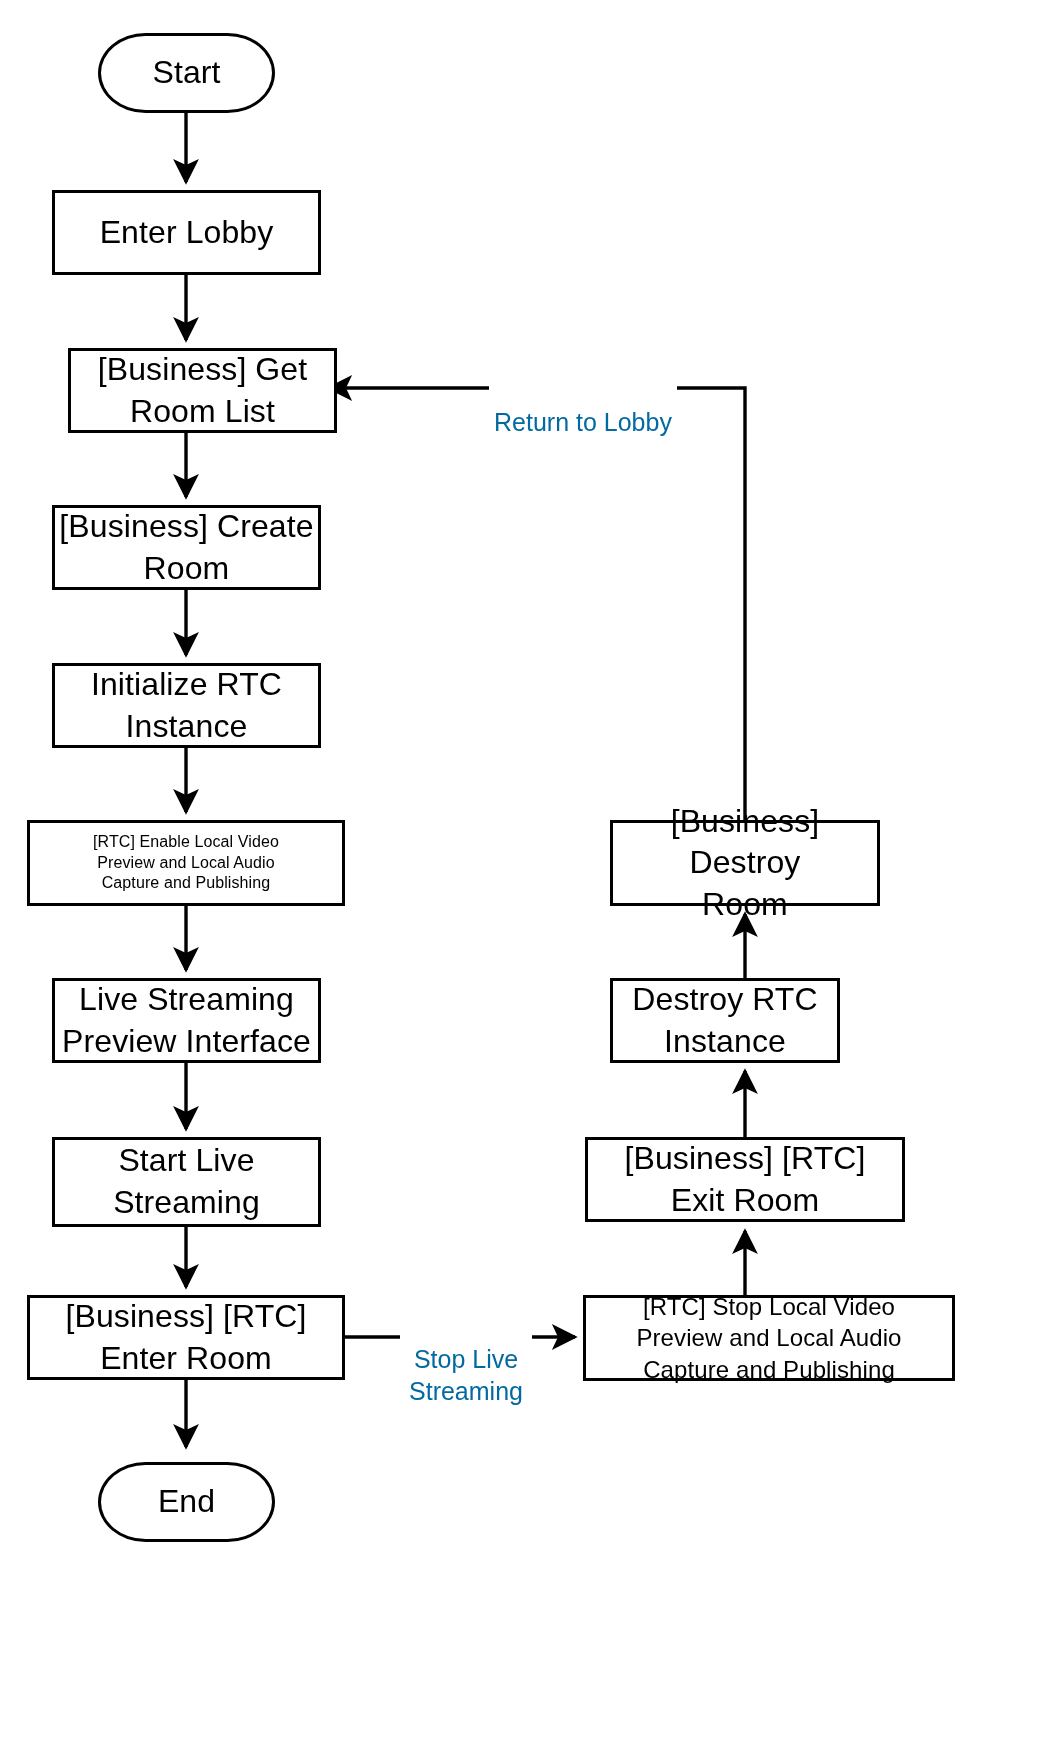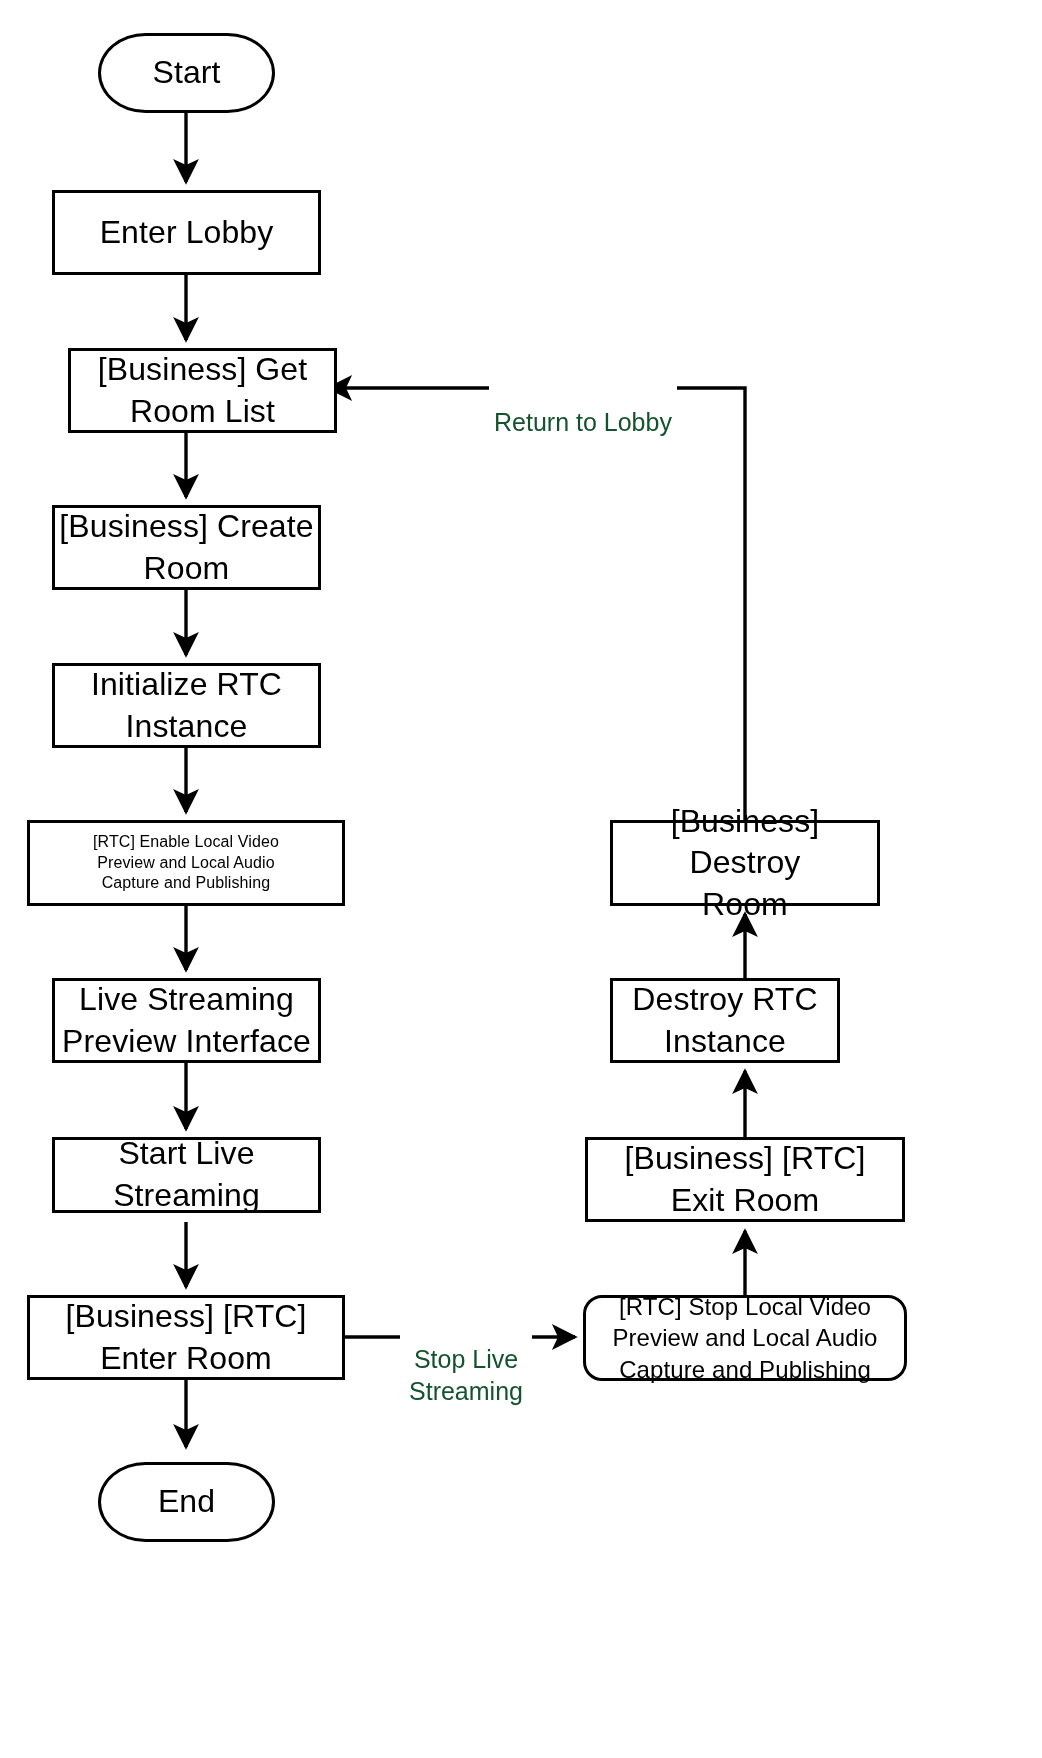--- a/index.html
+++ b/index.html
@@ -53,21 +53,21 @@
     display: block;
     width: 100%;
     white-space: pre-line;
   }
   .edge-label {
     position: absolute;
     background: #ffffff;
     font-size: 25px;
     line-height: 1.30;
     text-align: center;
-    color: #14532d;
+    color: #0369a1;
     white-space: pre-line;
     padding: 0 5px;
     z-index: 4;
   }
 </style>
 </head>
 <body>
 
 <div id="flowchart-root">
 
@@ -126,21 +126,21 @@
     <span class="node-label">[RTC] Enable Local Video
 Preview and Local Audio
 Capture and Publishing</span>
   </div>
 
   <div class="node process" style="left:52px; top:978px; width:269px; height:85px;">
     <span class="node-label">Live Streaming
 Preview Interface</span>
   </div>
 
-  <div class="node process" style="left:52px; top:1137px; width:269px; height:76px;">
+  <div class="node process" style="left:52px; top:1137px; width:269px; height:90px;">
     <span class="node-label">Start Live Streaming</span>
   </div>
 
   <div class="node process" style="left:27px; top:1295px; width:318px; height:85px;">
     <span class="node-label">[Business] [RTC]
 Enter Room</span>
   </div>
 
   <div class="node terminator" style="left:98px; top:1455px; width:177px; height:80px;margin-top:7px;">
     <span class="node-label">End</span>
@@ -154,21 +154,21 @@
   <div class="node process" style="left:610px; top:978px; width:230px; height:85px;">
     <span class="node-label">Destroy RTC
 Instance</span>
   </div>
 
   <div class="node process" style="left:585px; top:1137px; width:320px; height:85px;">
     <span class="node-label">[Business] [RTC]
 Exit Room</span>
   </div>
 
-  <div class="node process" style="left:583px; top:1295px; width:324px; height:86px; font-size:24px;border-radius:19px;">
+  <div class="node process" style="left:583px; top:1295px; width:372px; height:86px; font-size:24px;">
     <span class="node-label">[RTC] Stop Local Video
 Preview and Local Audio
 Capture and Publishing</span>
   </div>
 
   <div class="edge-label" style="left:489px; top:373px;">
     <span>Return to Lobby</span>
   </div>
 
   <div class="edge-label" style="left:400px; top:1310px; width:122px;">

